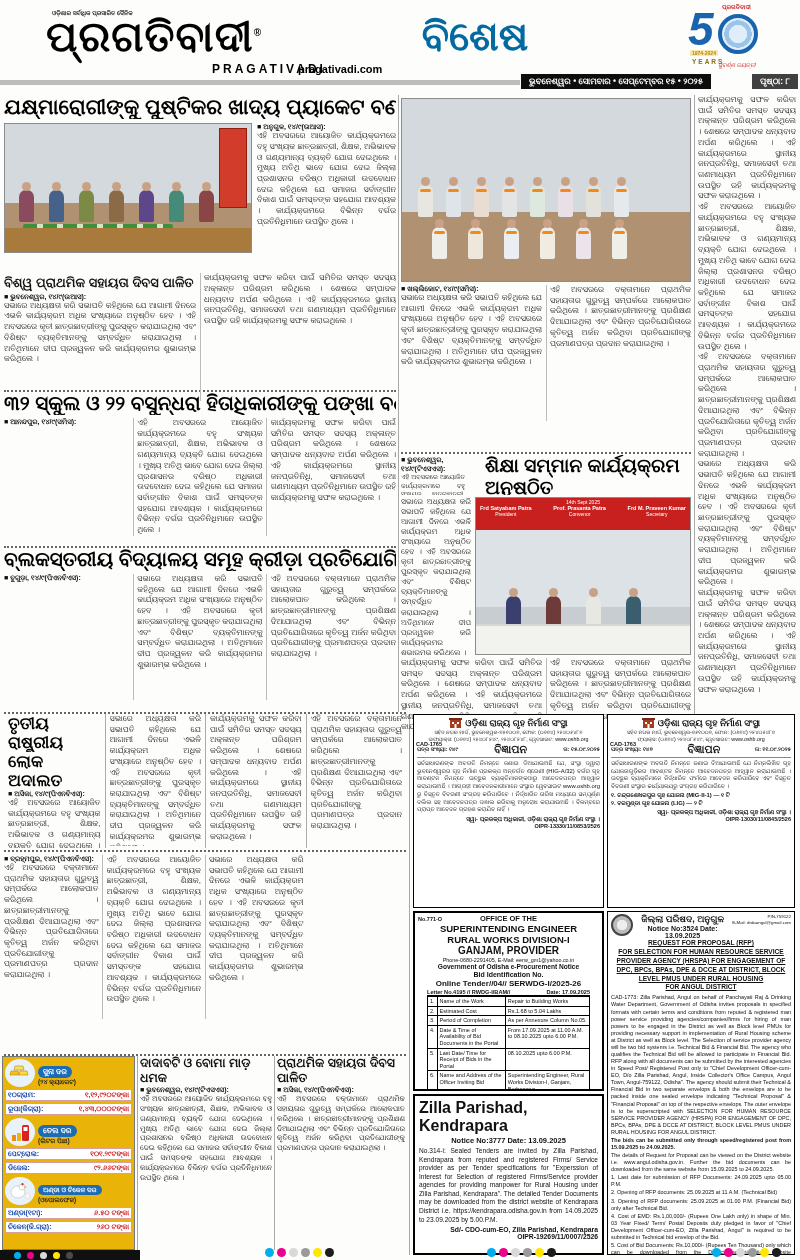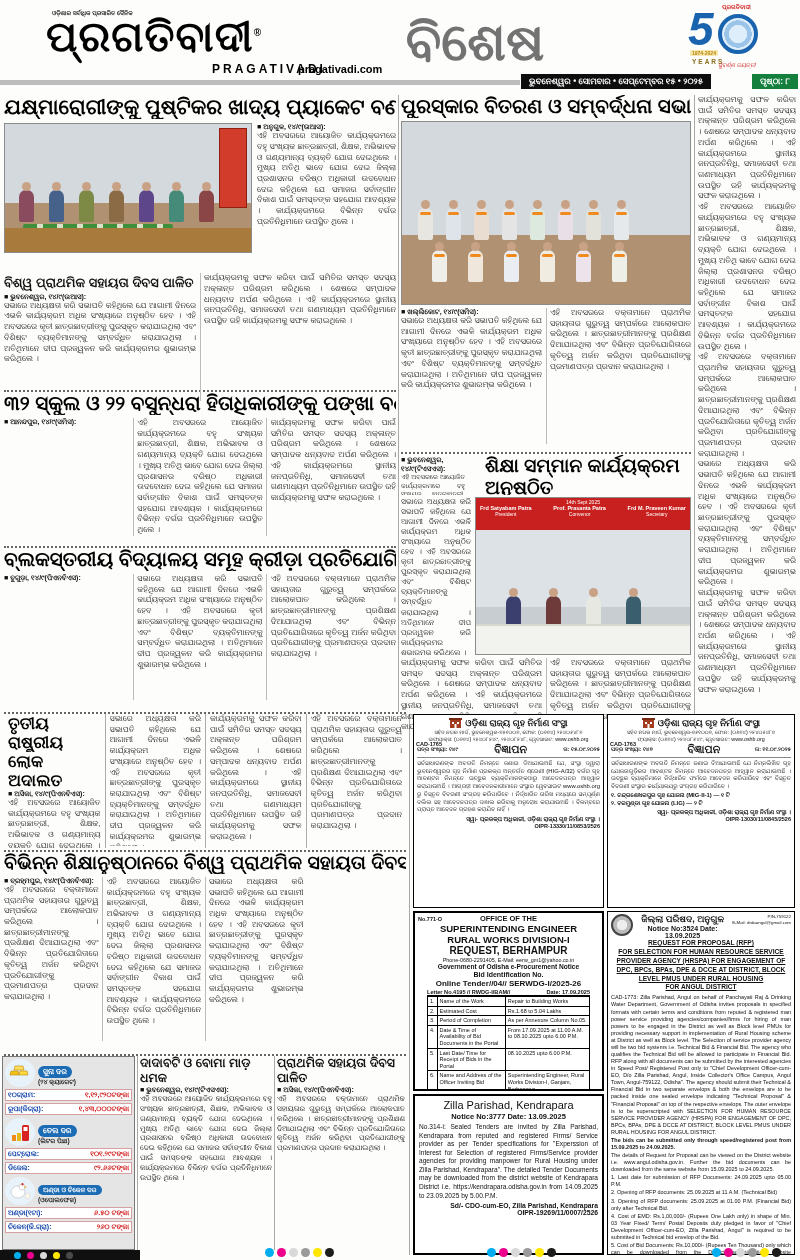--- a/index.html
+++ b/index.html
@@ -5,32 +5,32 @@
   html,body{margin:0;padding:0;}
   body{width:800px;height:1260px;position:relative;background:#fdfdfb;
        font-family:"Liberation Sans","DejaVu Sans",sans-serif;color:#111;overflow:hidden;}
   .abs{position:absolute;}
   
   #tagline{left:52px;top:10px;font-size:6px;font-weight:bold;color:#222;}
   #logo{left:46px;top:16px;font-size:42px;font-weight:900;letter-spacing:1px;color:#000;line-height:1;}
   #logo sup{font-size:10px;}
   #logo-roman{left:168px;top:62px;font-size:12px;font-weight:900;letter-spacing:3px;color:#000;padding-left:44px;}
   #website{left:298px;top:63px;font-size:11px;font-weight:800;color:#000;}
-  #edition{left:360px;top:16px;width:230px;text-align:center;font-size:52px;font-weight:900;color:#737373;line-height:1;}
+  #edition{left:360px;top:16px;width:230px;text-align:center;font-size:40px;font-weight:900;color:#0369a1;line-height:1;}
   #anniv{left:688px;top:6px;width:104px;height:64px;}
   #anniv .digit{position:absolute;left:0;top:-4px;font-size:46px;font-weight:900;color:#1a63ae;font-style:italic;}
   #anniv .ring{position:absolute;left:30px;top:8px;width:32px;height:32px;border:4px solid #1a63ae;border-radius:50%;
         background:radial-gradient(circle at 50% 50%, #dfeefb 0 40%, #9cc4e8 41% 60%, #dfeefb 61%);}
   #anniv .brand{position:absolute;left:34px;top:-2px;font-size:6px;font-weight:800;color:#d02020;}
   #anniv .span{position:absolute;left:2px;top:44px;font-size:5px;font-weight:700;color:#b8860b;background:#f7e7b0;padding:0 2px;}
   #anniv .years{position:absolute;left:4px;top:52px;font-size:6.5px;font-weight:800;letter-spacing:2px;color:#8a6d1d;}
   #anniv .script{position:absolute;left:30px;top:56px;font-size:6px;font-style:italic;color:#d02020;}
   #grayrule{left:0;top:80px;width:520px;height:5px;background:#bdbdbd;}
   #dateline{left:521px;top:74px;background:#0d0d0d;color:#fff;font-size:8.5px;font-weight:700;padding:2px 8px;}
-  #pagebox{left:752px;top:74px;background:#15803d;color:#fff;font-size:8.5px;font-weight:700;padding:2px 8px;}
+  #pagebox{left:752px;top:74px;background:#404040;color:#fff;font-size:8.5px;font-weight:700;padding:2px 8px;}
   
   .vr{position:absolute;width:1px;background:#a9a9a9;}
   .hr-dot{position:absolute;border-top:2px dotted #666;height:0;}
   
   .h1{font-weight:800;color:#000;white-space:nowrap;overflow:hidden;line-height:1.15;}
   .byline{font-size:7px;font-weight:800;}
   .btxt{font-size:8px;line-height:1.34;text-align:justify;color:#1c1c1c;overflow:hidden;}
   .cols2{column-count:2;column-gap:8px;column-rule:1px solid #bbb;}
   .cols3{column-count:3;column-gap:8px;column-rule:1px solid #bbb;}
   .cols4{column-count:4;column-gap:8px;column-rule:1px solid #bbb;}
@@ -46,21 +46,21 @@
   .vbanner{position:absolute;right:4px;top:4px;width:26px;height:78px;background:#d23c2a;
       border:1px solid #901f12;}
   .photo-banner{position:absolute;left:0;right:0;top:0;height:30px;background:#c8201e;color:#fff;padding:1px 4px;}
   .photo-banner .bdate{font-size:5px;text-align:center;}
   .photo-banner .brow{display:flex;justify-content:space-between;}
   .photo-banner .bcell{text-align:center;}
   .photo-banner .bname{font-size:5.5px;font-weight:700;}
   .photo-banner .brole{font-size:5px;}
   .tablecloth{position:absolute;left:0;right:0;bottom:0;height:28px;background:#f2f2ee;border-top:2px solid #d8d8d0;}
   
-  #rates{left:2px;top:1056px;width:133px;height:194px;border:1px solid #777;background:#e5e5e5;padding:2px;box-sizing:border-box;}
+  #rates{left:2px;top:1056px;width:133px;height:194px;border:1px solid #777;background:#eab308;padding:2px;box-sizing:border-box;}
   .rate-sec{margin-bottom:3px;}
   .rate-head{display:flex;align-items:center;gap:3px;}
   .rate-icon{width:30px;height:28px;border-radius:50%;background:#e8f2fa;display:flex;align-items:center;justify-content:center;flex:0 0 30px;}
   .rate-title{background:#1c6bb5;color:#fff;font-size:7.5px;font-weight:800;border-radius:7px;padding:1px 5px;display:inline-block;}
   .rate-sub{font-size:6.5px;font-weight:700;color:#222;}
   .rate-row{display:flex;justify-content:space-between;border:1px solid #d6a0a0;margin-top:2px;padding:1px 2px;font-size:7px;font-weight:800;background:#fff;}
   .rate-row .rl{color:#0b3ea8;} .rate-row .rv{color:#d01818;}
   
   .ad{position:absolute;background:#fff;box-sizing:border-box;overflow:hidden;}
   #ad-oshb1{left:413px;top:714px;width:191px;height:194px;border:1px solid #000;padding:2px 3px;}
@@ -79,21 +79,21 @@
   .rwd-no{position:absolute;left:3px;top:3px;font-size:5.5px;font-weight:700;}
   .rwd-o1{font-size:7.5px;font-weight:800;} .rwd-o2{font-size:9.5px;font-weight:900;}
   .rwd-o3{font-size:9.5px;font-weight:700;} .rwd-o4{font-size:10px;font-weight:900;}
   .rwd-contact{font-size:5.4px;} .rwd-gov{font-size:6.6px;font-weight:800;}
   .rwd-bidl{font-size:7px;font-weight:800;} .rwd-bidn{font-size:8px;font-weight:900;}
   .rwd-letter{display:flex;justify-content:space-between;font-size:5.6px;font-weight:700;border-bottom:1px solid #000;margin-top:1px;}
   #ad-rwd table{border-collapse:collapse;width:100%;font-size:5.5px;line-height:1.2;}
   #ad-rwd td{border:1px solid #000;padding:1px 2px;vertical-align:top;}
   .rwd-note{font-size:5.6px;margin-top:1px;line-height:1.25;}
   #ad-kendrapara{left:413px;top:1094px;width:191px;height:161px;border:2px solid #000;padding:3px 4px;}
-  .ken-title{text-align:center;font-size:11px;font-weight:400;}
+  .ken-title{text-align:left;font-size:16px;font-weight:700;}
   .ken-notice{text-align:center;font-size:7.5px;font-weight:800;margin:1px 0 2px;}
   .ken-body{font-size:6.6px;line-height:1.3;text-align:justify;}
   .ken-sd{font-size:6.8px;font-weight:800;text-align:right;margin-top:2px;}
   #ad-angul{left:607px;top:911px;width:188px;height:344px;border:1px solid #000;padding:2px 3px;}
   .ang-head{display:flex;align-items:flex-start;gap:3px;}
   .ang-emblem{width:18px;height:18px;border-radius:50%;border:2px solid #444;background:radial-gradient(circle,#eee 0 40%,#bbb 41% 100%);flex:0 0 18px;}
   .ang-mid{flex:1;text-align:center;}
   .ang-org{font-size:9px;font-weight:900;}
   .ang-notice{font-size:7px;font-weight:800;}
   .ang-right{font-size:4.4px;text-align:right;line-height:1.3;}
@@ -202,21 +202,20 @@
   </div>
   <div class="cols2" id="tb-bottom">
     <div class="subhead">ବିଶ୍ୱ ପ୍ରାଥମିକ ସହାୟତା ଦିବସ ପାଳିତ</div>
     <div class="byline">■ ଭୁବନେଶ୍ୱର, ୧୪/୯(ଉଆସ):</div>
     <div class="btxt">ସଭାରେ ଅଧ୍ୟକ୍ଷତା କରି ସଭାପତି କହିଥିଲେ ଯେ ଆଗାମୀ ଦିନରେ ଏଭଳି କାର୍ଯ୍ୟକ୍ରମ ଅଧିକ ସଂଖ୍ୟାରେ ଅନୁଷ୍ଠିତ ହେବ । ଏହି ଅବସରରେ କୃତୀ ଛାତ୍ରଛାତ୍ରୀଙ୍କୁ ପୁରସ୍କୃତ କରାଯାଇଥିଲା ଏବଂ ବିଶିଷ୍ଟ ବ୍ୟକ୍ତିମାନଙ୍କୁ ସମ୍ବର୍ଦ୍ଧିତ କରାଯାଇଥିଲା । ଅତିଥିମାନେ ଦୀପ ପ୍ରଜ୍ୱଳନ କରି କାର୍ଯ୍ୟକ୍ରମର ଶୁଭାରମ୍ଭ କରିଥିଲେ ।</div>
     <div class="btxt">କାର୍ଯ୍ୟକ୍ରମକୁ ସଫଳ କରିବା ପାଇଁ ସମିତିର ସମସ୍ତ ସଦସ୍ୟ ଅକ୍ଳାନ୍ତ ପରିଶ୍ରମ କରିଥିଲେ । ଶେଷରେ ସମ୍ପାଦକ ଧନ୍ୟବାଦ ଅର୍ପଣ କରିଥିଲେ । ଏହି କାର୍ଯ୍ୟକ୍ରମରେ ସ୍ଥାନୀୟ ଜନପ୍ରତିନିଧି, ସମାଜସେବୀ ତଥା ଗଣମାଧ୍ୟମ ପ୍ରତିନିଧିମାନେ ଉପସ୍ଥିତ ରହି କାର୍ଯ୍ୟକ୍ରମକୁ ସଫଳ କରାଇଥିଲେ ।</div>
   </div>
 </section>
 
 <section class="abs" id="art-awards">
-  <div class="h1">ପୁରସ୍କାର ବିତରଣ ଓ ସମ୍ବର୍ଦ୍ଧନା ସଭା</div>
   <div class="photo ph2" id="aw-photo">
     <span class="person" style="left:16px;bottom:64px;background:#e8e6e0"></span>
     <span class="person" style="left:44px;bottom:64px;background:#dfe4ea"></span>
     <span class="person" style="left:72px;bottom:64px;background:#e8ddd0"></span>
     <span class="person" style="left:100px;bottom:64px;background:#e4e4e4"></span>
     <span class="person" style="left:128px;bottom:64px;background:#dde8df"></span>
     <span class="person" style="left:156px;bottom:64px;background:#e8e0e6"></span>
     <span class="person" style="left:184px;bottom:64px;background:#e2e2da"></span>
     <span class="person" style="left:212px;bottom:64px;background:#e6e9ec"></span>
     <span class="person" style="left:30px;bottom:22px;background:#f0eee8"></span>
@@ -312,21 +311,20 @@
     </div>
   <div class="lokcol">
       <div class="btxt" style="height:132px">କାର୍ଯ୍ୟକ୍ରମକୁ ସଫଳ କରିବା ପାଇଁ ସମିତିର ସମସ୍ତ ସଦସ୍ୟ ଅକ୍ଳାନ୍ତ ପରିଶ୍ରମ କରିଥିଲେ । ଶେଷରେ ସମ୍ପାଦକ ଧନ୍ୟବାଦ ଅର୍ପଣ କରିଥିଲେ । ଏହି କାର୍ଯ୍ୟକ୍ରମରେ ସ୍ଥାନୀୟ ଜନପ୍ରତିନିଧି, ସମାଜସେବୀ ତଥା ଗଣମାଧ୍ୟମ ପ୍ରତିନିଧିମାନେ ଉପସ୍ଥିତ ରହି କାର୍ଯ୍ୟକ୍ରମକୁ ସଫଳ କରାଇଥିଲେ ।</div>
     </div>
   <div class="lokcol">
       <div class="btxt" style="height:132px">ଏହି ଅବସରରେ ବକ୍ତାମାନେ ପ୍ରାଥମିକ ସହାୟତାର ଗୁରୁତ୍ୱ ସମ୍ପର୍କରେ ଆଲୋକପାତ କରିଥିଲେ । ଛାତ୍ରଛାତ୍ରୀମାନଙ୍କୁ ପ୍ରଶିକ୍ଷଣ ଦିଆଯାଇଥିଲା ଏବଂ ବିଭିନ୍ନ ପ୍ରତିଯୋଗିତାରେ କୃତିତ୍ୱ ଅର୍ଜନ କରିଥିବା ପ୍ରତିଯୋଗୀଙ୍କୁ ପ୍ରମାଣପତ୍ର ପ୍ରଦାନ କରାଯାଇଥିଲା ।</div>
     </div>
 </section>
 
 <section class="abs" id="art-firstaid">
-  <div class="h1">ବିଭିନ୍ନ ଶିକ୍ଷାନୁଷ୍ଠାନରେ ବିଶ୍ୱ ପ୍ରାଥମିକ ସହାୟତା ଦିବସ</div>
   <div class="cols4" id="fa-cols">
     <div class="byline">■ ବ୍ରହ୍ମପୁର, ୧୪/୯(ପିଏନବିଏସ):</div>
     <div class="btxt">ଏହି ଅବସରରେ ବକ୍ତାମାନେ ପ୍ରାଥମିକ ସହାୟତାର ଗୁରୁତ୍ୱ ସମ୍ପର୍କରେ ଆଲୋକପାତ କରିଥିଲେ । ଛାତ୍ରଛାତ୍ରୀମାନଙ୍କୁ ପ୍ରଶିକ୍ଷଣ ଦିଆଯାଇଥିଲା ଏବଂ ବିଭିନ୍ନ ପ୍ରତିଯୋଗିତାରେ କୃତିତ୍ୱ ଅର୍ଜନ କରିଥିବା ପ୍ରତିଯୋଗୀଙ୍କୁ ପ୍ରମାଣପତ୍ର ପ୍ରଦାନ କରାଯାଇଥିଲା ।</div>
     <div class="btxt">ଏହି ଅବସରରେ ଆୟୋଜିତ କାର୍ଯ୍ୟକ୍ରମରେ ବହୁ ସଂଖ୍ୟକ ଛାତ୍ରଛାତ୍ରୀ, ଶିକ୍ଷକ, ଅଭିଭାବକ ଓ ଗଣ୍ୟମାନ୍ୟ ବ୍ୟକ୍ତି ଯୋଗ ଦେଇଥିଲେ । ମୁଖ୍ୟ ଅତିଥି ଭାବେ ଯୋଗ ଦେଇ ଜିଲ୍ଲା ପ୍ରଶାସନର ବରିଷ୍ଠ ଅଧିକାରୀ ଉଦବୋଧନ ଦେଇ କହିଥିଲେ ଯେ ସମାଜର ସର୍ବାଙ୍ଗୀନ ବିକାଶ ପାଇଁ ସମସ୍ତଙ୍କ ସହଯୋଗ ଆବଶ୍ୟକ । କାର୍ଯ୍ୟକ୍ରମରେ ବିଭିନ୍ନ ବର୍ଗର ପ୍ରତିନିଧିମାନେ ଉପସ୍ଥିତ ଥିଲେ ।</div>
     <div class="btxt">ସଭାରେ ଅଧ୍ୟକ୍ଷତା କରି ସଭାପତି କହିଥିଲେ ଯେ ଆଗାମୀ ଦିନରେ ଏଭଳି କାର୍ଯ୍ୟକ୍ରମ ଅଧିକ ସଂଖ୍ୟାରେ ଅନୁଷ୍ଠିତ ହେବ । ଏହି ଅବସରରେ କୃତୀ ଛାତ୍ରଛାତ୍ରୀଙ୍କୁ ପୁରସ୍କୃତ କରାଯାଇଥିଲା ଏବଂ ବିଶିଷ୍ଟ ବ୍ୟକ୍ତିମାନଙ୍କୁ ସମ୍ବର୍ଦ୍ଧିତ କରାଯାଇଥିଲା । ଅତିଥିମାନେ ଦୀପ ପ୍ରଜ୍ୱଳନ କରି କାର୍ଯ୍ୟକ୍ରମର ଶୁଭାରମ୍ଭ କରିଥିଲେ ।</div>
   </div>
 </section>
 
 <aside class="abs" id="rates">
   <div class="rate-sec">
@@ -462,21 +460,21 @@
   <div class="oshb-row">୨. ବରମୁଣ୍ଡା ଗୃହ ଯୋଜନା (LIG) — ୨ ଟି</div>
   <div class="ad-sign">ସ୍ୱା- ପ୍ରକଳ୍ପ ଅଧିକାରୀ, ଓଡ଼ିଶା ରାଜ୍ୟ ଗୃହ ନିର୍ମାଣ ସଂସ୍ଥା ।</div>
   <div class="ad-oipr">OIPR-13030/11/0845/2526</div>
 </section>
 
 <section class="ad" id="ad-rwd">
   <div class="rwd-no">No.771-O</div>
   <div class="rwd-c rwd-o1">OFFICE OF THE</div>
   <div class="rwd-c rwd-o2">SUPERINTENDING ENGINEER</div>
   <div class="rwd-c rwd-o3">RURAL WORKS DIVISION-I</div>
-  <div class="rwd-c rwd-o4">REQUEST, BERHAMPUR</div>
+  <div class="rwd-c rwd-o4">GANJAM, PROVIDER</div>
   <div class="rwd-c rwd-contact">Phone-0680-2291405, E-Mail: eerw_gm1@yahoo.co.in</div>
   <div class="rwd-c rwd-gov">Government of Odisha e-Procurement Notice</div>
   <div class="rwd-c rwd-bidl">Bid Identification No.</div>
   <div class="rwd-c rwd-bidn">Online Tender//04// SERWDG-I/2025-26</div>
   <div class="rwd-letter">
     <span>Letter No.4195 // RWDG-I/BAM//</span>
     <span>Date: 17.09.2025</span>
   </div>
   <table>
     <tbody>

